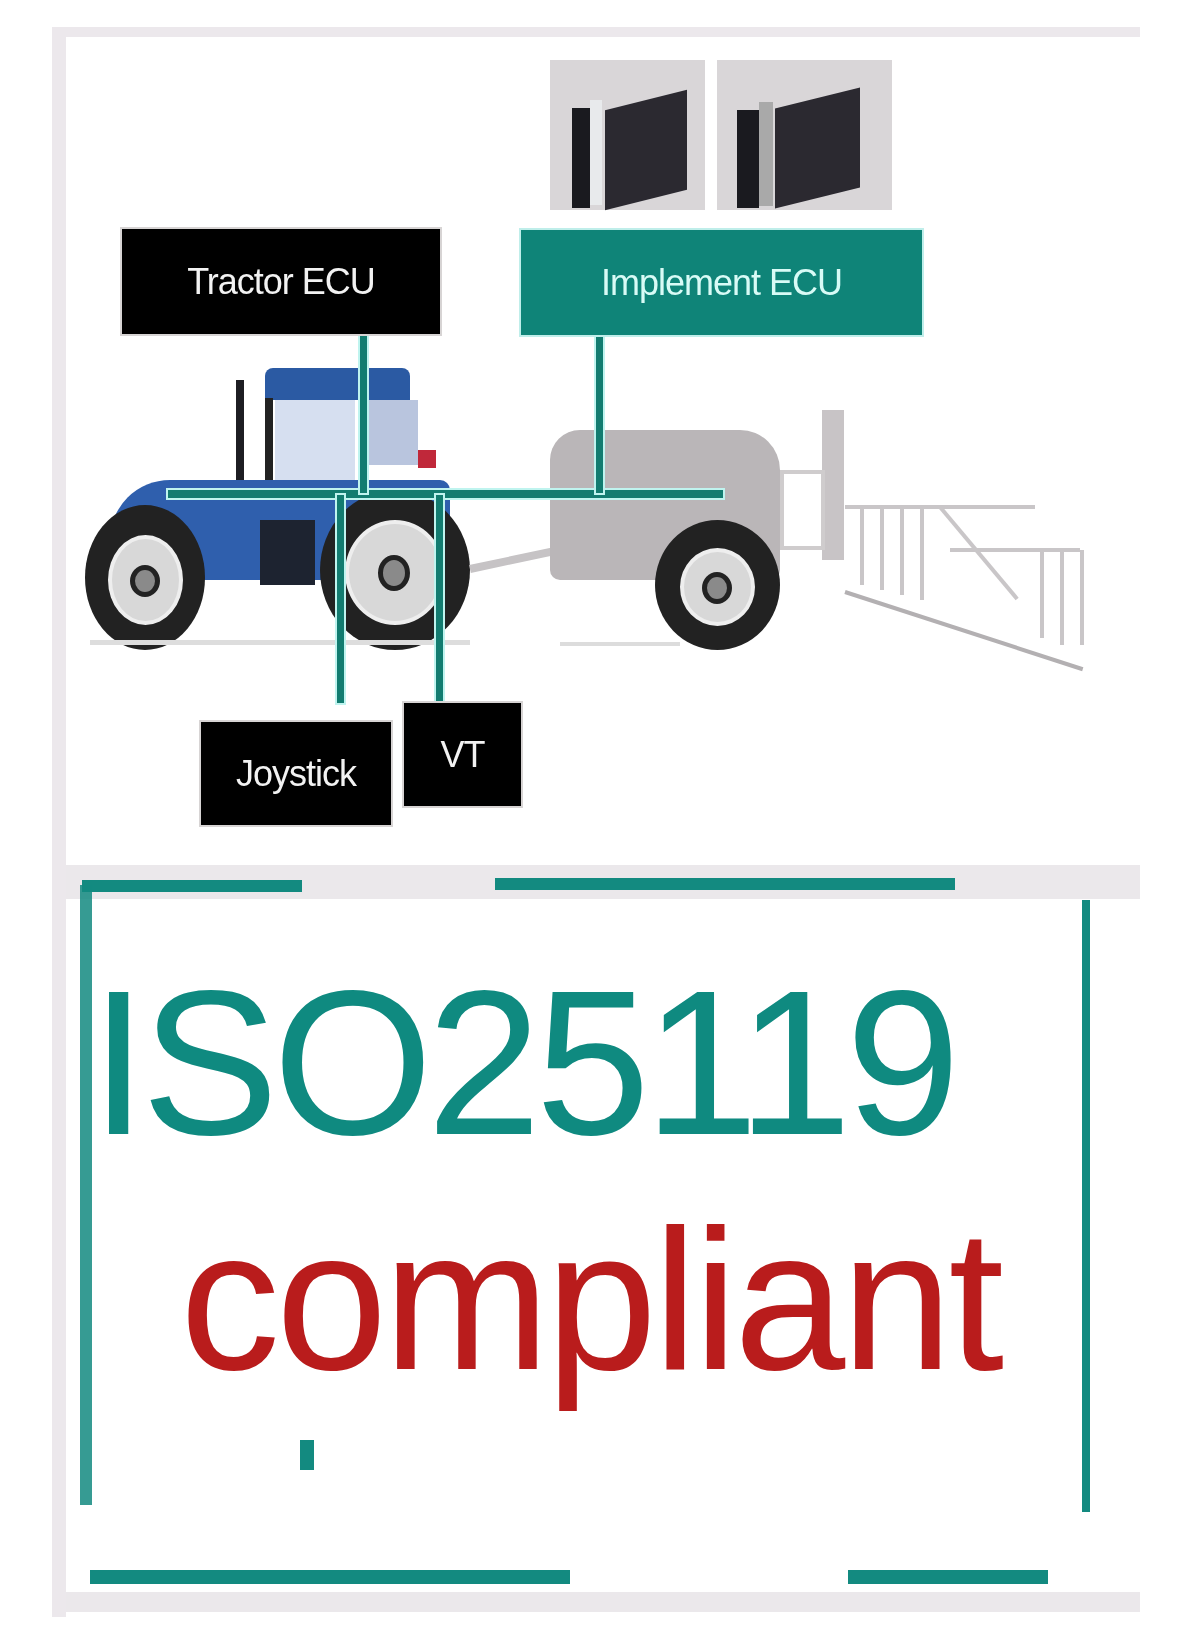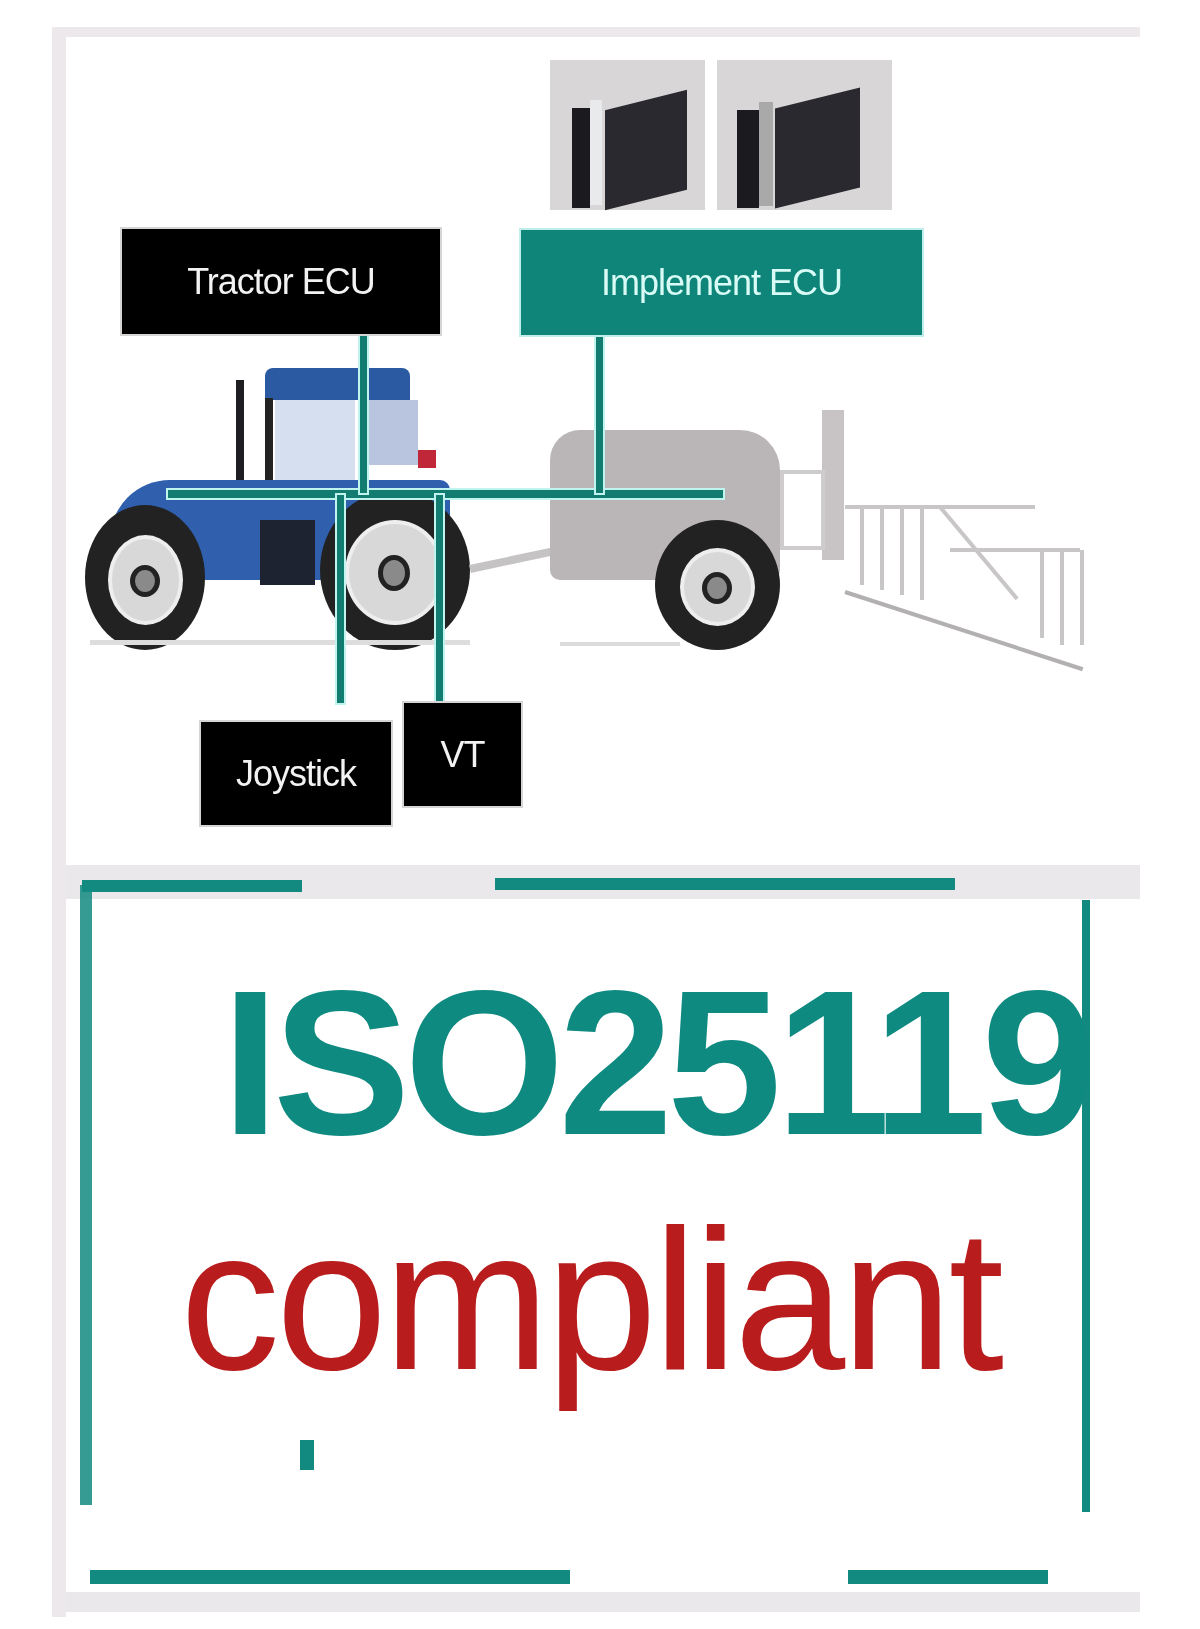--- a/index.html
+++ b/index.html
@@ -16,21 +16,21 @@
 
     .ecu-photo { position: absolute; background: #d9d6d8; }
     .ecu-body { position: absolute; background: #2b2930; transform: skewY(-14deg); }
     .ecu-latch { position: absolute; background: #1a1a1f; }
     .ecu-strip { position: absolute; background: #e8eaec; }
 
     .wheel { position: absolute; border-radius: 50%; background: #222; }
     .rim { position: absolute; border-radius: 50%; background: #d8d8d8; border: 4px solid #eee; box-sizing: border-box; }
     .hub { position: absolute; border-radius: 50%; background: #8a8a8a; border: 5px solid #222; box-sizing: border-box; }
     .stamp-border { position: absolute; background: #138a80; }
-    .stamp-title { position: absolute; left: 90px; top: 960px; width: 1000px; text-align: right; color: #0f8a80; font-weight: bold; font-size: 206px; letter-spacing: -6px; line-height: 1; }
+    .stamp-title { position: absolute; left: 90px; top: 960px; width: 1000px; text-align: left; color: #0f8a80; font-weight: normal; font-size: 206px; letter-spacing: -6px; line-height: 1; }
     .stamp-sub { position: absolute; left: 90px; top: 1200px; width: 1000px; text-align: center; color: #b91c1c; font-weight: normal; font-size: 200px; letter-spacing: -4px; line-height: 1; }
   </style>
 </head>
 <body>
 
 <div class="frame"></div>
 
 <div class="ecu-photo" style="left:550px;top:60px;width:155px;height:150px;">
   <div class="ecu-latch" style="left:22px;top:48px;width:18px;height:100px;"></div>
   <div class="ecu-strip" style="left:40px;top:40px;width:12px;height:105px;"></div>

